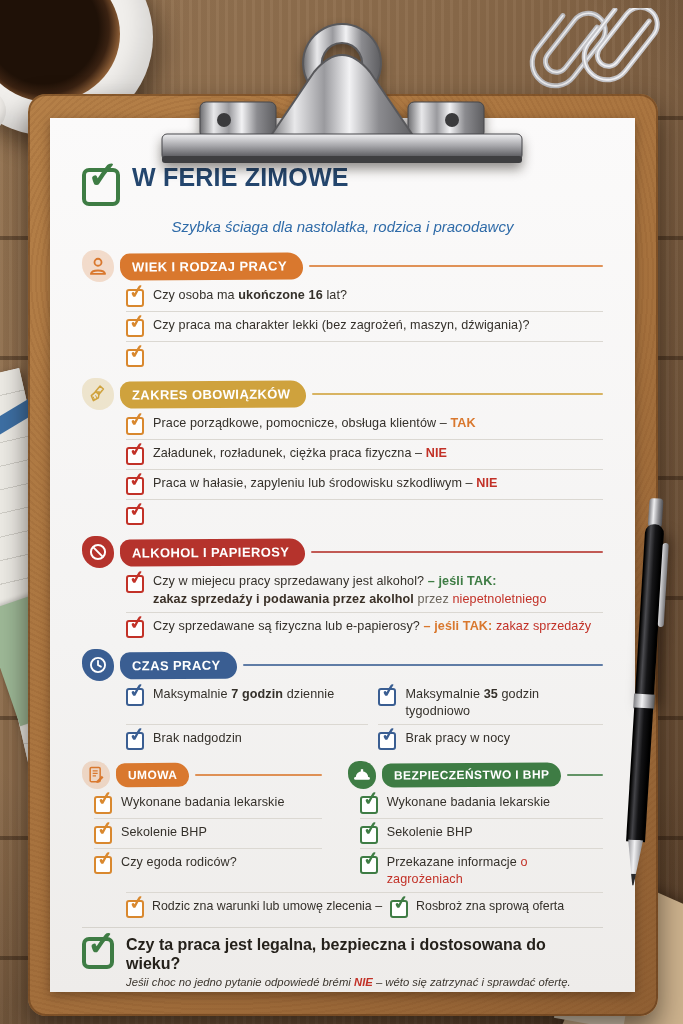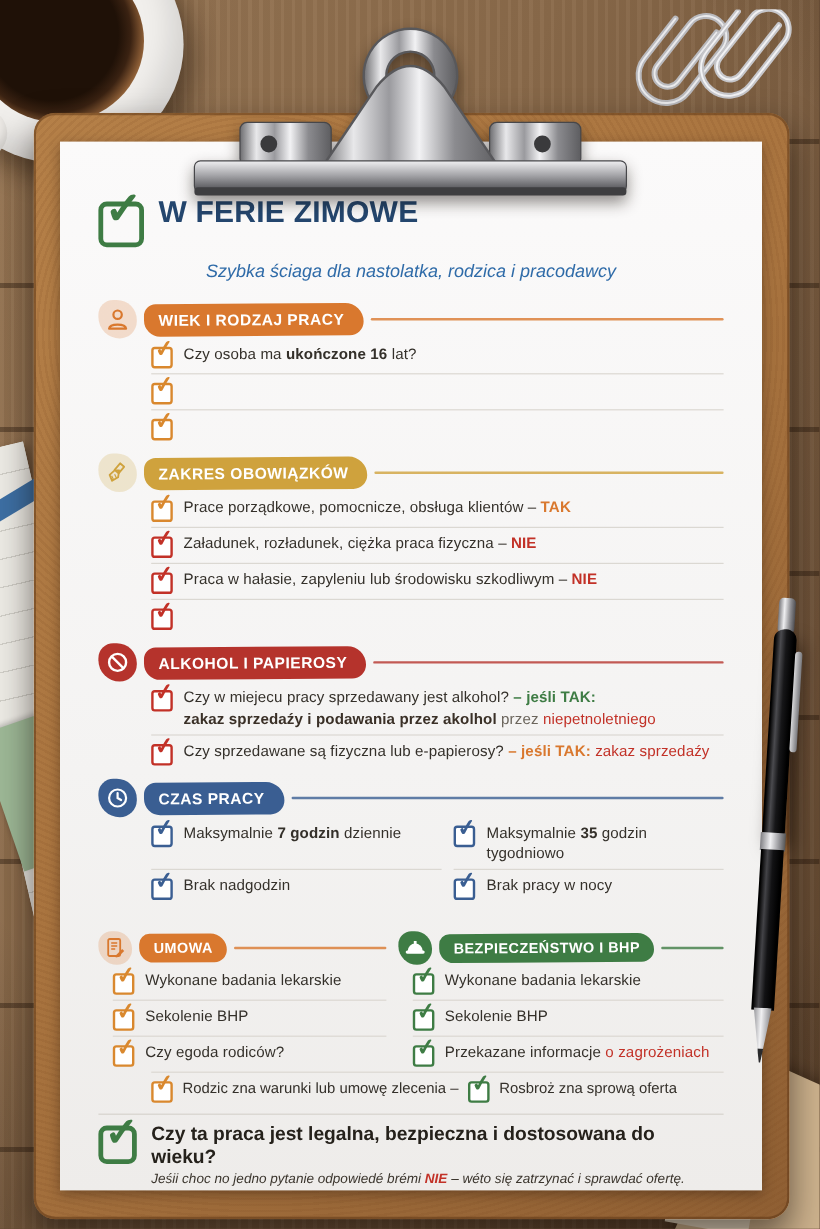--- a/index.html
+++ b/index.html
@@ -86,21 +86,21 @@
   .half-row .items{margin-left:12px;}
   .item{display:flex;gap:9px;align-items:flex-start;padding:5px 0 4px;}
   .item + .item{border-top:1px solid #dbd8d2;}
   .items.grid2{display:grid;grid-template-columns:1.08fr 1fr;column-gap:10px;}
   .items.grid2 .item + .item{border-top:none;}
   .items.grid2 .item:nth-child(n+3){border-top:1px solid #dbd8d2;}
   .cb{flex:0 0 auto;width:14px;height:14px;border:2px solid;border-radius:3px;position:relative;margin-top:2px;background:#fff;}
   .cb .mk{position:absolute;left:1px;top:-9px;font-size:19px;font-weight:bold;line-height:1;transform:rotate(-6deg);}
   .txt{font-size:12.6px;color:#34302a;line-height:1.35;letter-spacing:.1px;}
   .txt .line2{margin-top:1px;}
-  .half-row{display:flex;gap:10px;margin-top:22px;}
+  .half-row{display:flex;gap:26px;margin-top:7px;}
   .half-row .sec{margin-top:0;}
   .half-row .sec.w1{flex:0 0 46%;}
   .half-row .sec.w2{flex:1;}
   .half-row .badge{font-size:12px;padding:5px 12px;}
   .half-row .iblob{width:28px;height:28px;}
   .span-row{display:flex;gap:8px;align-items:flex-start;margin-left:44px;border-top:1px solid #dbd8d2;
     padding:6px 0 5px;font-size:12.4px;color:#34302a;}
   .span-row .cb{margin-top:1px;}
   
   .summary{border-top:1px solid #d6d3cd;margin-top:4px;padding:7px 0 4px;display:flex;gap:12px;}
@@ -182,20 +182,21 @@
             <div class="item">
               <span class="cb" style="border-color: rgb(217, 136, 46);">
                 <span class="mk" style="color: rgb(217, 136, 46);">✓</span>
               </span>
               <div class="txt"><span class="seg">Czy osoba ma </span><span class="seg seg-b">ukończone 16</span><span class="seg"> lat?</span></div>
             </div>
             <div class="item">
               <span class="cb" style="border-color: rgb(217, 136, 46);">
                 <span class="mk" style="color: rgb(217, 136, 46);">✓</span>
               </span>
+              <div class="txt"><span class="seg">Czy praca ma charakter lekki (bez zagrożeń, maszyn, dźwigania)?</span></div>
             </div>
             <div class="item">
               <span class="cb" style="border-color: rgb(217, 136, 46);">
                 <span class="mk" style="color: rgb(217, 136, 46);">✓</span>
               </span>
             </div>
           </div>
         </section>
         <section class="sec">
           <div class="badge-row">

